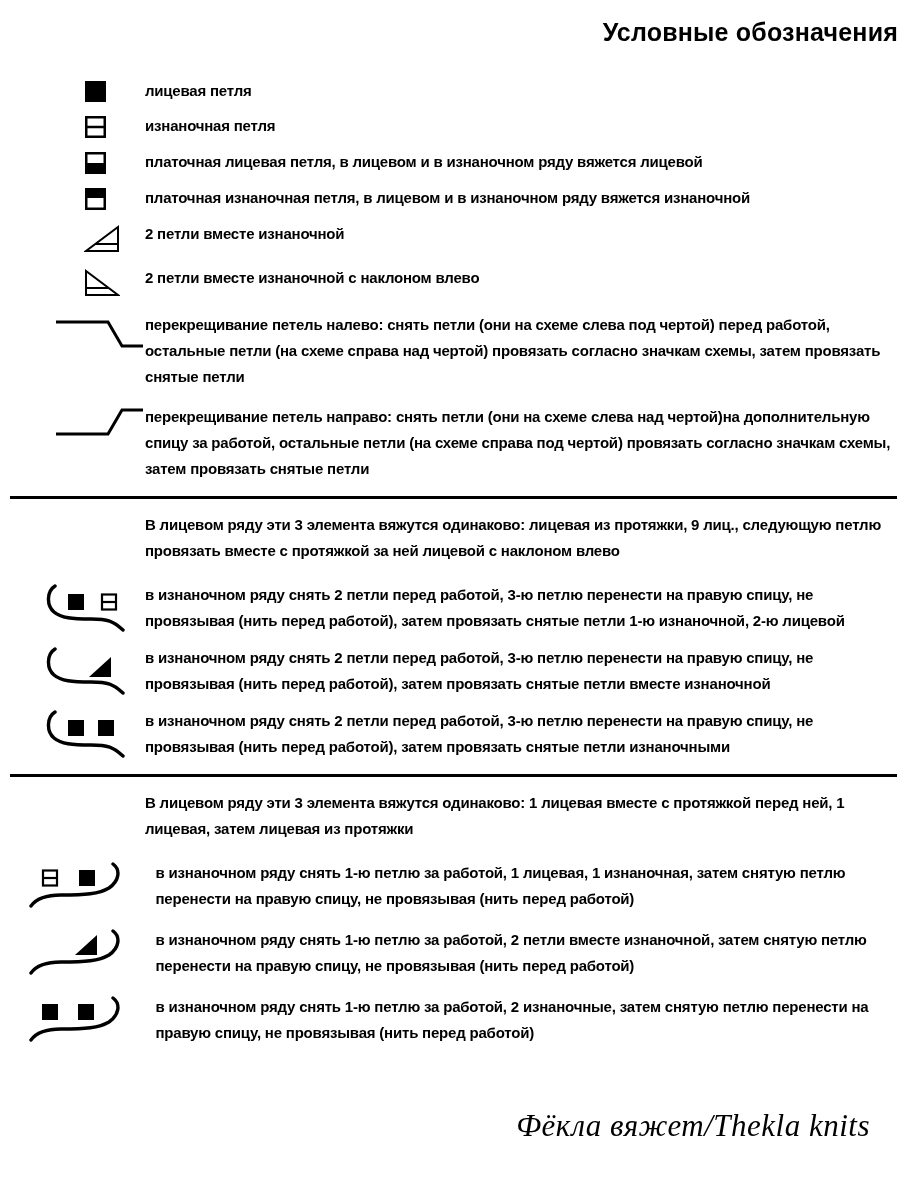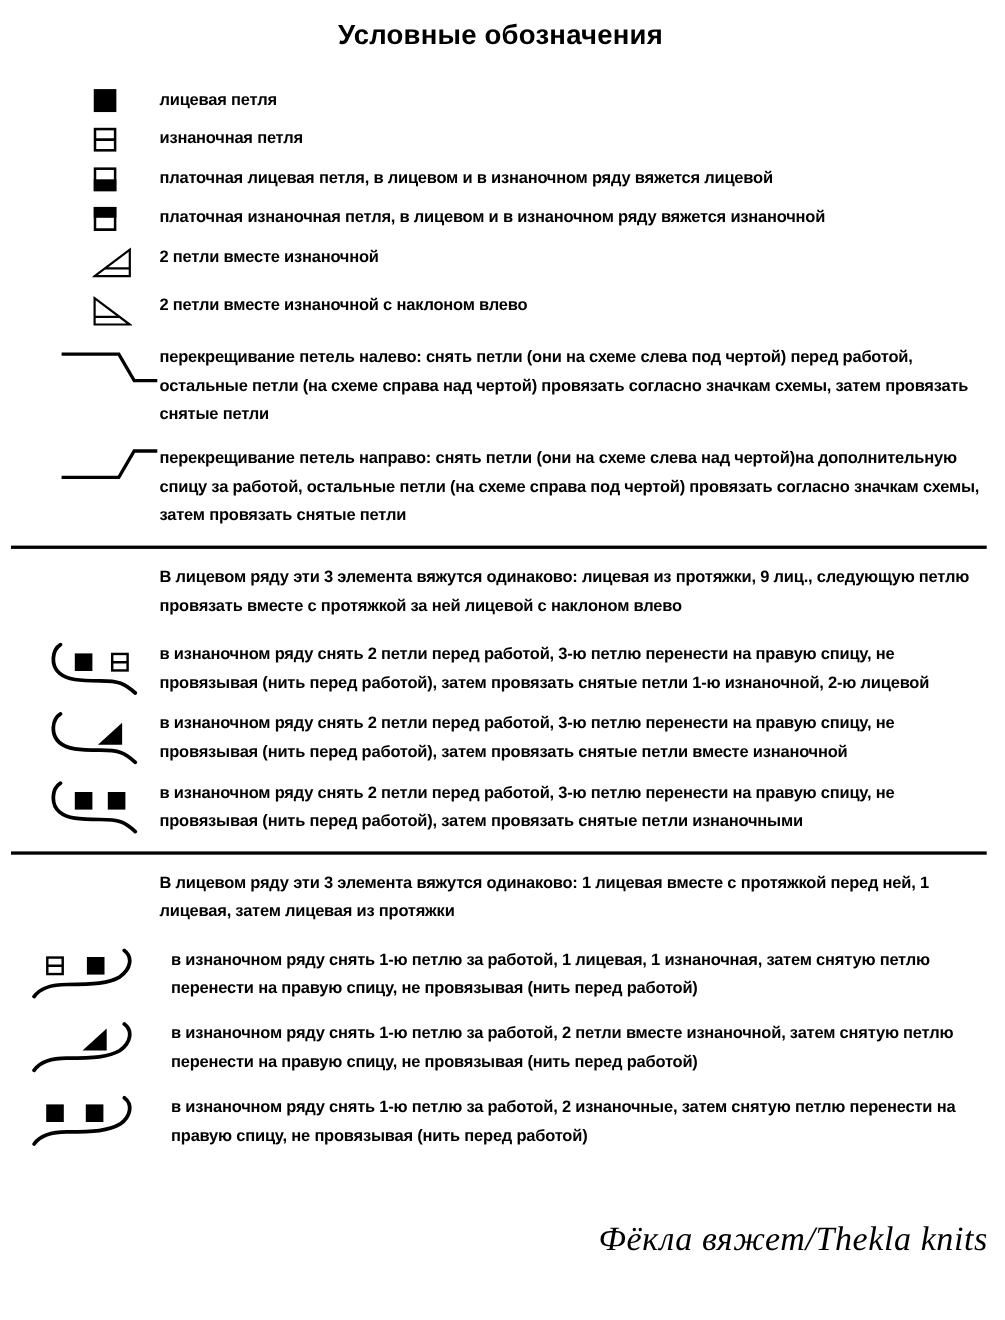--- a/index.html
+++ b/index.html
@@ -5,25 +5,25 @@
   html,body{margin:0;padding:0;background:#ffffff;}
   .page{
     position:relative;
     width:914px;height:1200px;
     background:#ffffff;color:#000;
     font-family:"Liberation Sans",sans-serif;
     font-weight:700;
     overflow:hidden;
   }
   .title{
-    text-align:center;
+    text-align:right;
     font-size:25px;
     letter-spacing:.2px;
     margin:0;
-    padding:18px 4px 0 0;
+    padding:18px 16px 0 0;
   }
   .sec{margin-top:0;}
   .sec1{margin-top:33px;}
   .row{display:flex;align-items:flex-start;}
   .sym{flex:0 0 145px;box-sizing:border-box;}
   .sym svg{display:block;}
   .txt{
     width:748px;
     font-size:15px;
     line-height:26px;
@@ -42,21 +42,21 @@
     border-top:3px solid #000;
     margin:14px 17px 0 10px;
   }
   .sec-header{margin:13px 0 18px 145px;}
   .row-sw{margin-bottom:11px;}
   .row-sw .sym{padding-left:45px;padding-top:2px;}
   .sec3 .row-sw .sym{padding-left:18px;}
   .sec3 .row-sw{margin-bottom:15px;justify-content:center;}
   .signature{
     position:absolute;
-    right:16px;
+    right:44px;
     top:1108px;
     font-family:"Liberation Serif",serif;
     font-style:italic;
     font-weight:400;
     font-size:31px;
     letter-spacing:.5px;
   }
 </style>
 </head>
 <body>

